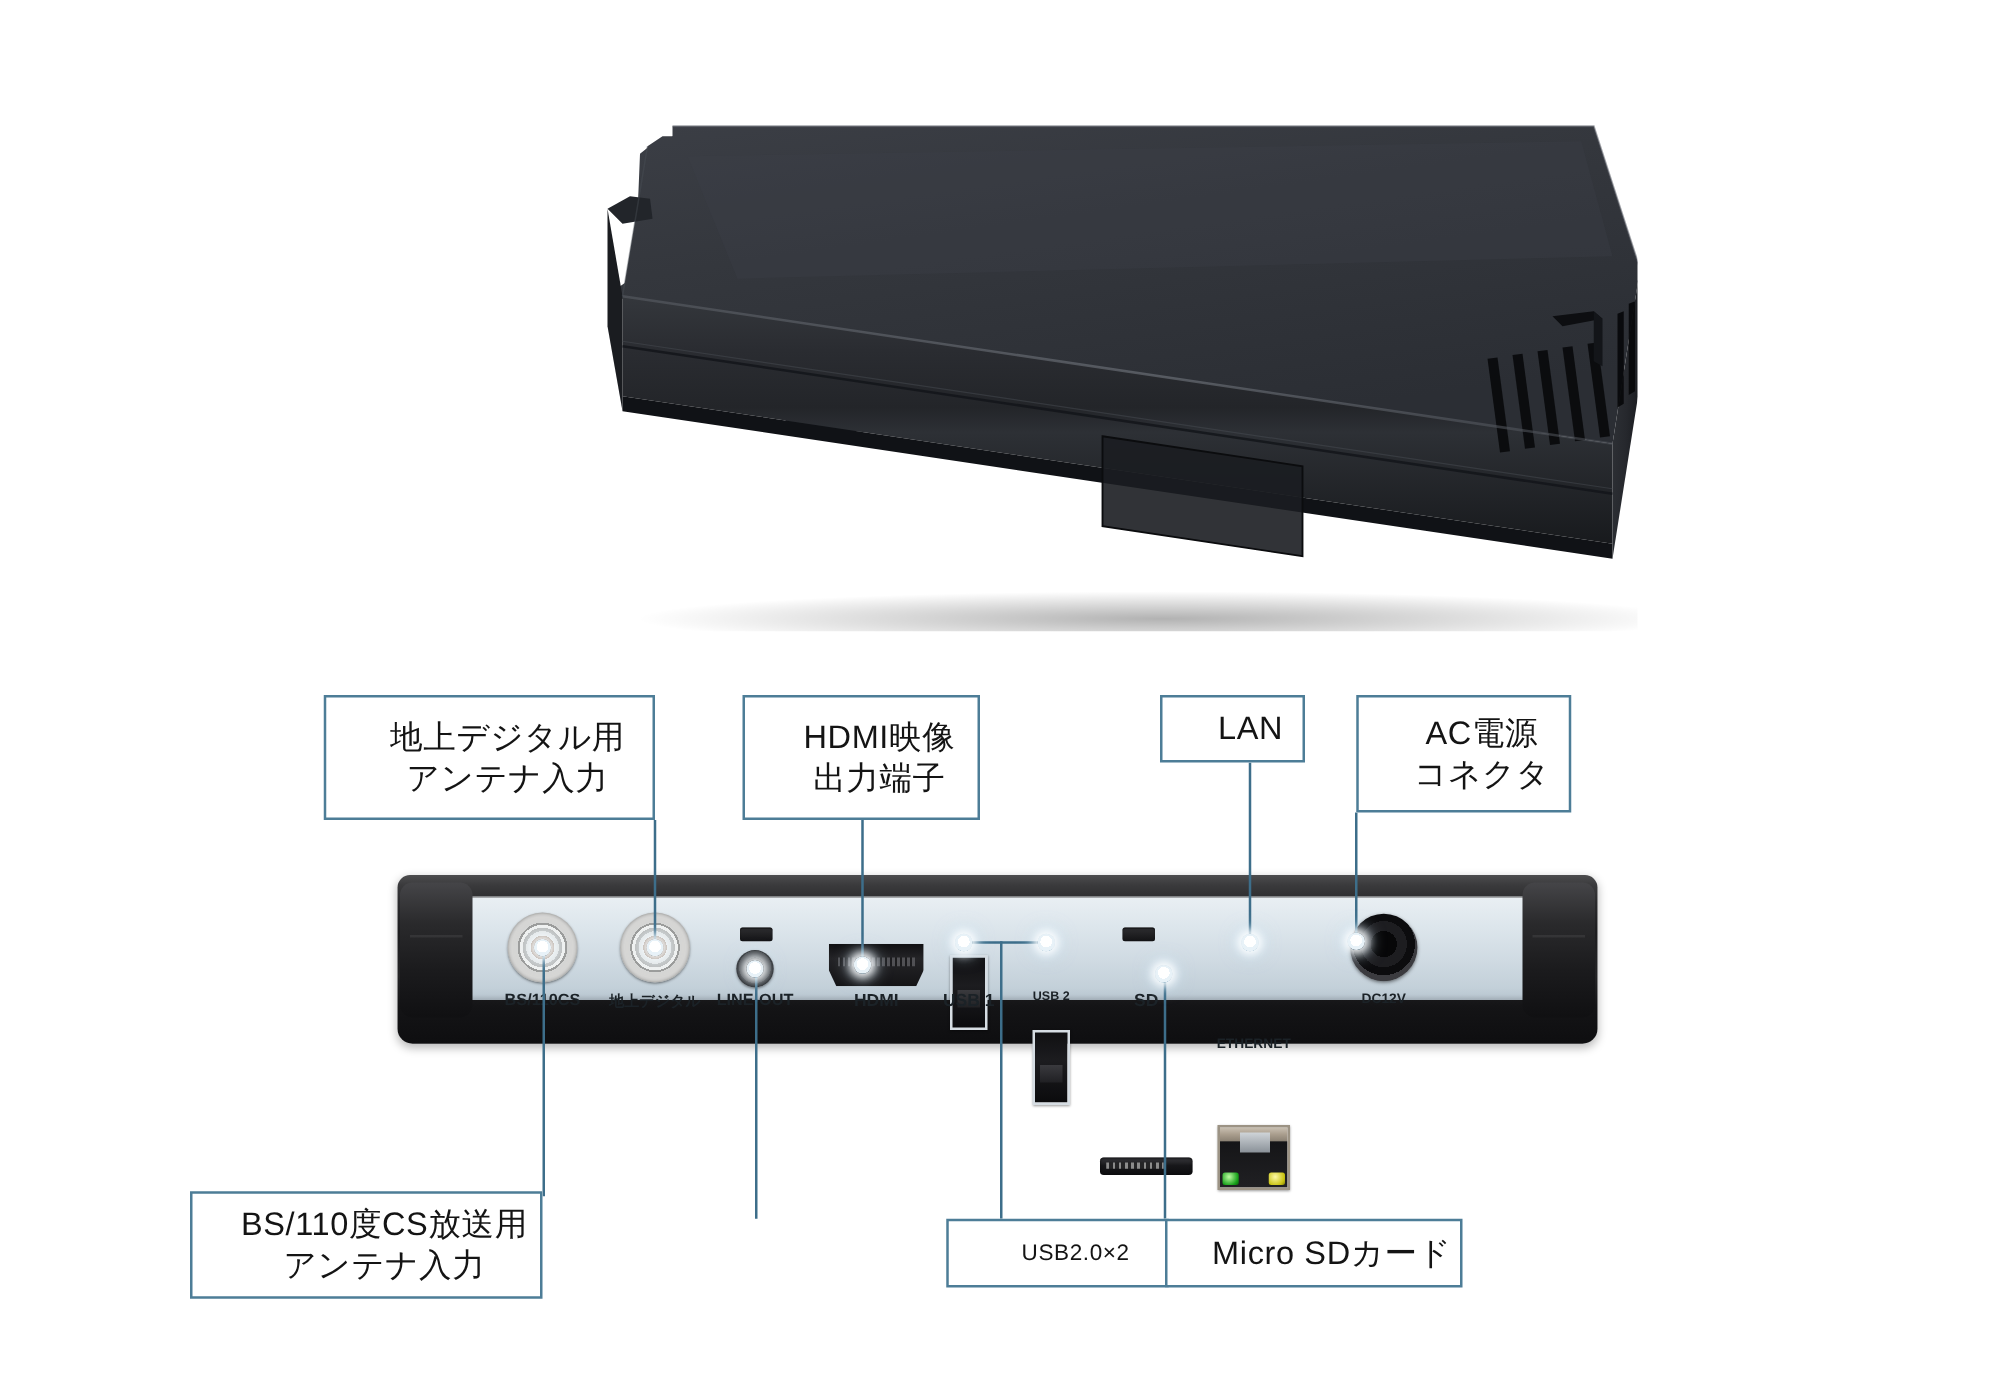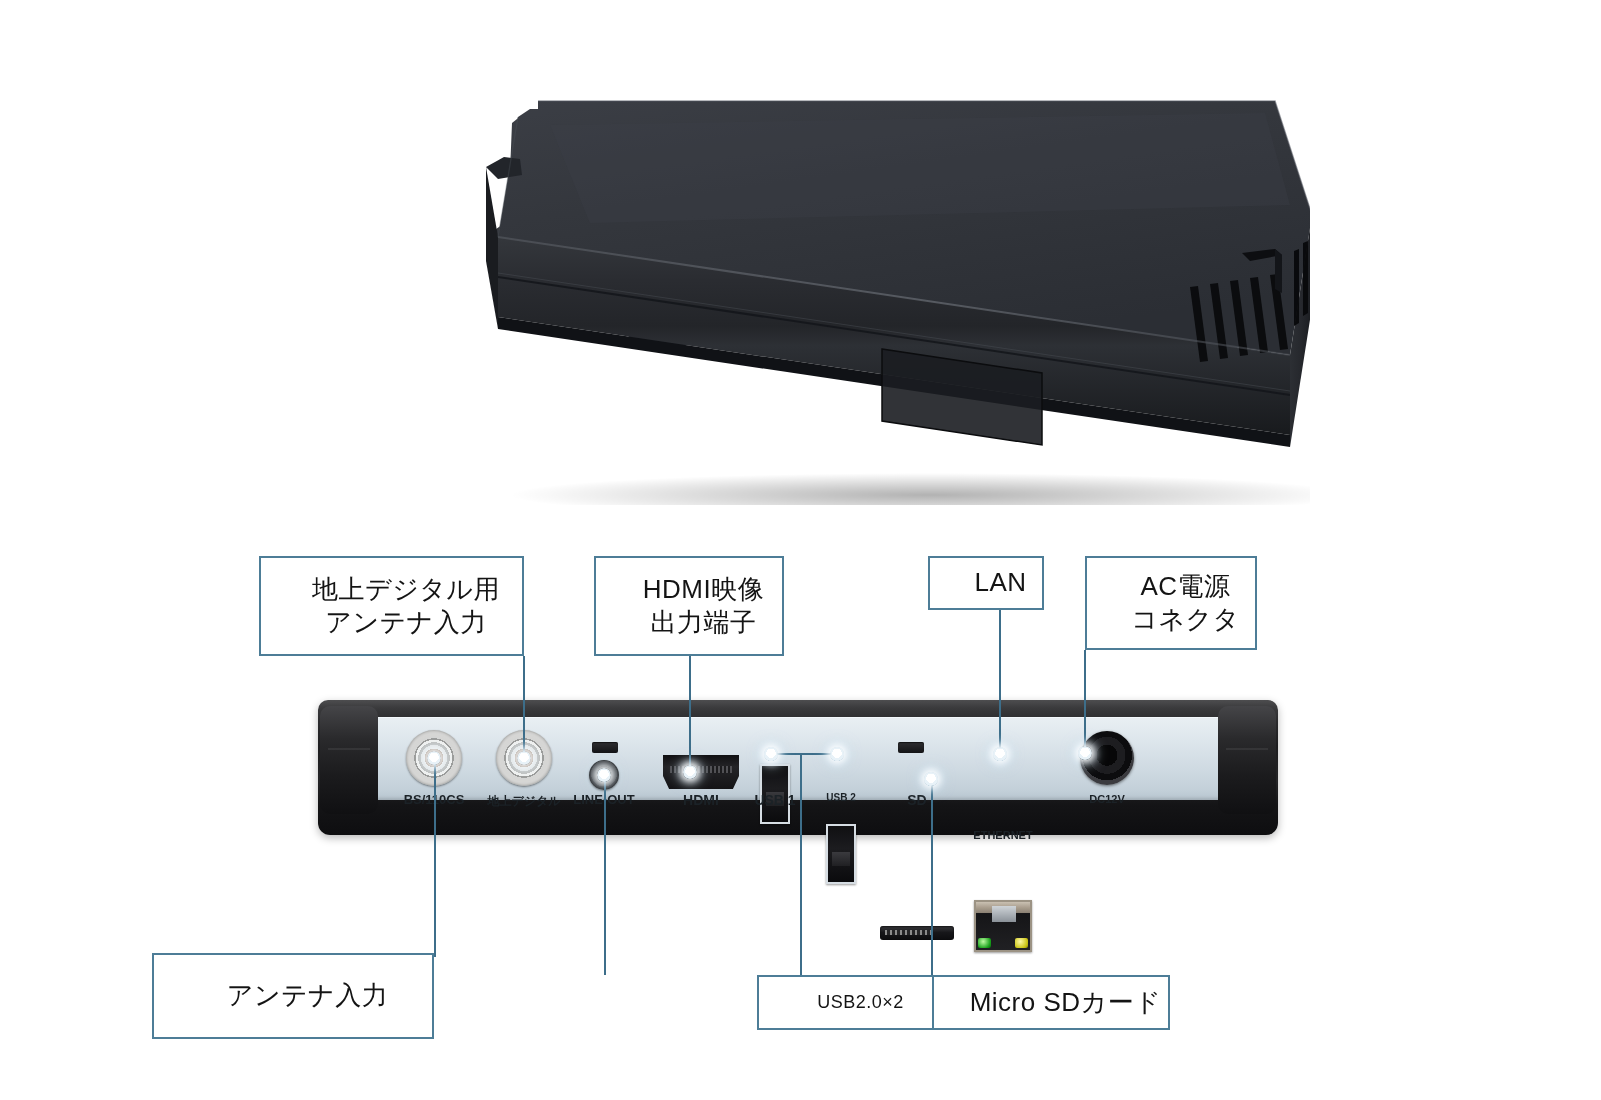--- a/index.html
+++ b/index.html
@@ -321,20 +321,21 @@
   <div class="callout" style="left:928px; top:556px; width:116px; height:54px; font-size:26px;">
     <span class="ln">LAN</span>
   </div>
 
   <div class="callout" style="left:1085px; top:556px; width:172px; height:94px; font-size:26px;">
     <span class="ln">AC電源</span>
     <span class="ln">コネクタ</span>
   </div>
 
   <div class="callout" style="left:152px; top:953px; width:282px; height:86px; font-size:26px;">
+    <span class="ln">BS/110度CS放送用</span>
     <span class="ln">アンテナ入力</span>
   </div>
 
 
   <div class="callout" style="left:715px; top:975px; width:178px; height:55px; font-size:18px;margin-left:42px;">
     <span class="ln">USB2.0×2</span>
   </div>
 
   <div class="callout" style="left:932px; top:975px; width:238px; height:55px; font-size:26px;">
     <span class="ln">Micro SDカード</span>

